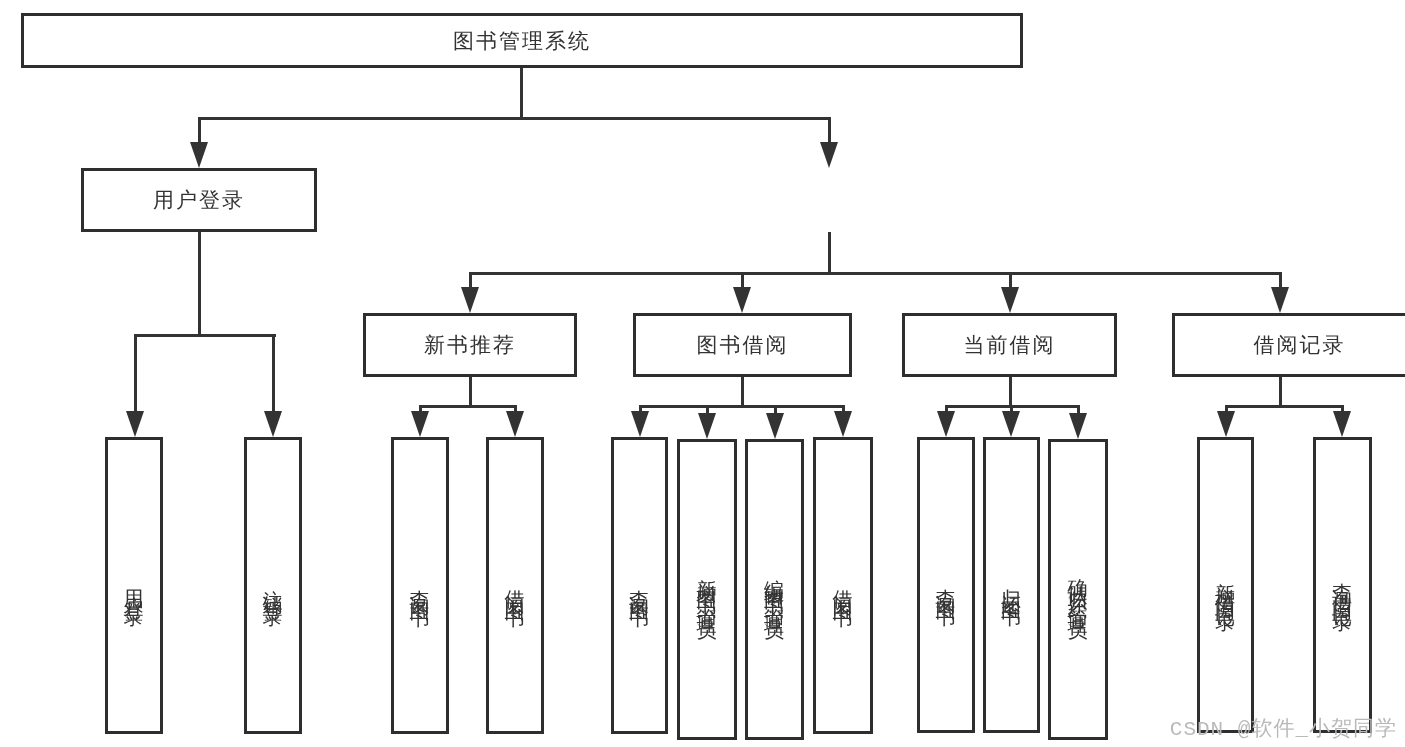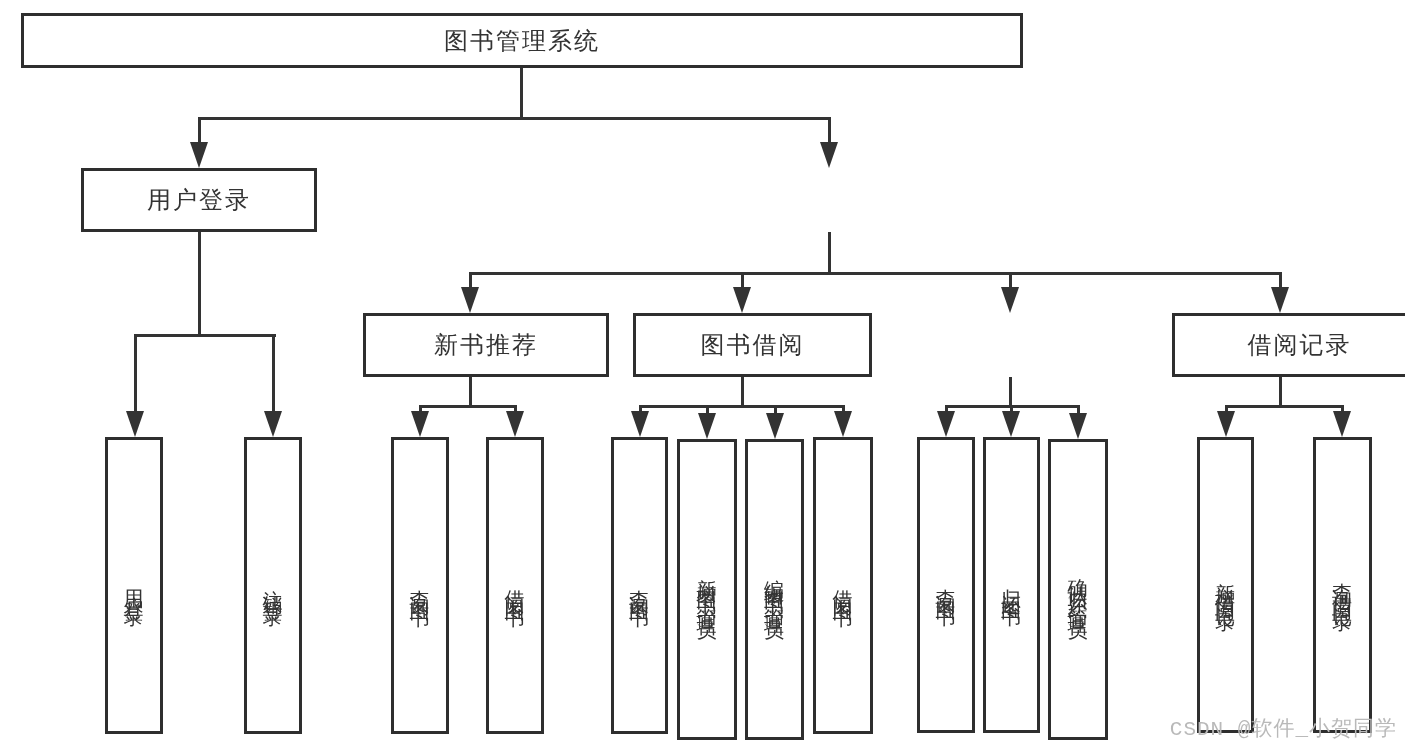--- a/index.html
+++ b/index.html
@@ -10,21 +10,21 @@
     font-family:"Liberation Sans", sans-serif;
     overflow:hidden;
   }
   .node{
     position:absolute;
     box-sizing:border-box;
     background:var(--box_bg,#ffffff);
     border:3px solid var(--box_border,#2e2e2e);
     display:flex;align-items:center;justify-content:center;
     color:var(--text,#333333);
-    font-size:24px;
+    font-size:21px;
     letter-spacing:2px;
     z-index:2;
   }
   .node.leaf{font-size:20px;}
   .node.leaf span{
     writing-mode:vertical-rl;
     text-orientation:mixed;
     letter-spacing:6px;
     line-height:1;
     white-space:nowrap;
@@ -114,28 +114,31 @@
 
   <div class="node" style="left:21px;top:13px;width:1002px;height:55px">
     <span>图书管理系统</span>
   </div>
 
   <div class="node" style="left:81px;top:168px;width:236px;height:64px">
     <span>用户登录</span>
   </div>
 
 
-  <div class="node" style="left:363px;top:313px;width:246px;height:64px">
+  <div class="node" style="left:363px;top:313px;width:214px;height:64px">
     <span>新书推荐</span>
   </div>
 
-  <div class="node" style="left:633px;top:313px;width:239px;height:64px">
+  <div class="node" style="left:633px;top:313px;width:219px;height:64px">
     <span>图书借阅</span>
   </div>
 
+  <div class="node" style="left:902px;top:313px;width:215px;height:64px">
+    <span>当前借阅</span>
+  </div>
 
   <div class="node" style="left:1172px;top:313px;width:255px;height:64px">
     <span>借阅记录</span>
   </div>
 
   <div class="node leaf" style="left:105px;top:437px;width:58px;height:297px">
     <span>用户登录</span>
   </div>
   <div class="node leaf" style="left:244px;top:437px;width:58px;height:297px">
     <span>注销登录</span>

